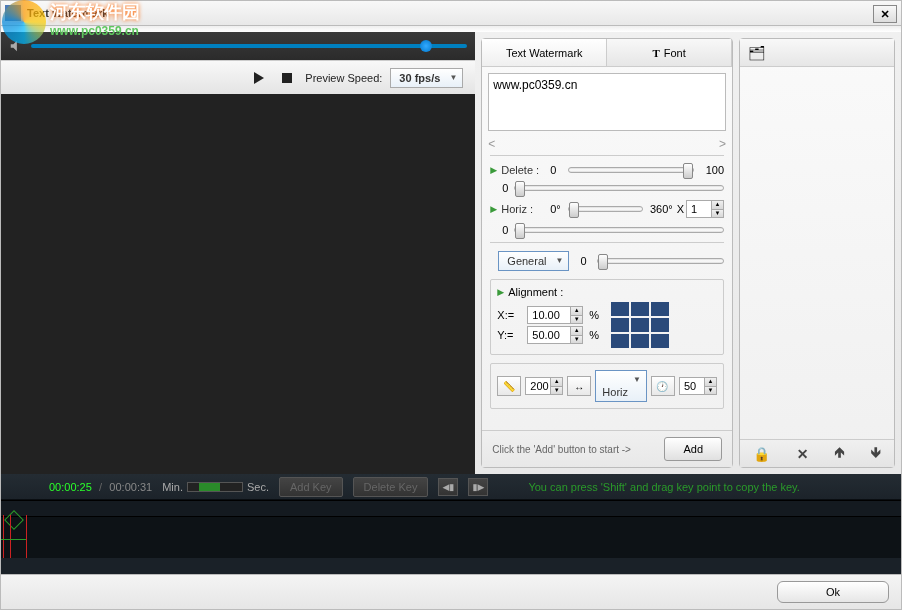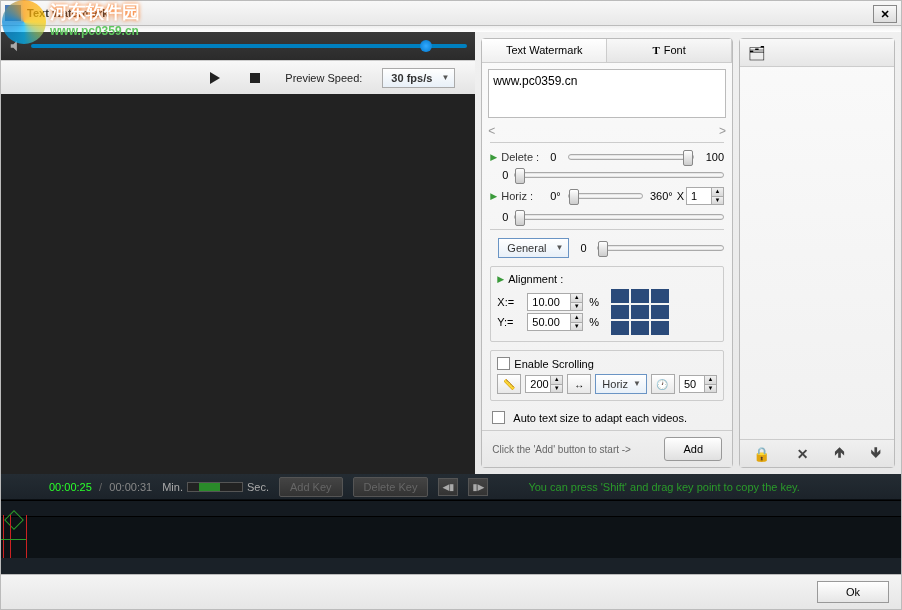--- a/index.html
+++ b/index.html
@@ -32,21 +32,21 @@
 .shoe::after { content: ''; position: absolute; left: 35%; top: 40%; width: 20px; height: 20px; border-radius: 50%; background: #6080c0; }
 .shoe.l { left: 0; top: 20px; transform: rotate(-10deg); }
 .shoe.r { right: 0; top: 10px; transform: rotate(15deg); }
 .arrow-line { position: absolute; z-index: 30; pointer-events: none; }
 
 .seekbar { height: 28px; background: linear-gradient(#3a3a3a,#2b2b2b); display: flex; align-items: center; padding: 0 8px; gap: 8px; }
 .vol-icon { width: 14px; height: 14px; fill: #aaa; }
 .seek-track { flex: 1; height: 4px; background: #0080c0; border-radius: 2px; position: relative; }
 .seek-thumb { position: absolute; right: 8%; top: -4px; width: 12px; height: 12px; border-radius: 50%; background: radial-gradient(#3af,#07c); }
 
-.controls { height: 34px; background: linear-gradient(#f8f8f8,#e4e4e4); display: flex; align-items: center; padding: 0 20px; gap: 20px; border-top: 1px solid #ccc; }
+.controls { height: 34px; background: linear-gradient(#f8f8f8,#e4e4e4); display: flex; align-items: center; padding: 0 12px; gap: 8px; border-top: 1px solid #ccc; }
 .controls .spacer { flex: 1; }
 .ctrlbtn { width: 20px; height: 20px; display: flex; align-items: center; justify-content: center; cursor: pointer; }
 .prevlbl { color: #222; }
 .fps-sel { border: 1px solid #aaa; background: #fff; padding: 2px 4px; font-weight: bold; }
 
 
 .right { flex: 1; display: flex; background: linear-gradient(#f0f0f0,#e8e8e8); }
 .panel { flex: 1; margin: 6px 4px 6px 6px; border: 1px solid #bbb; border-radius: 4px; background: linear-gradient(#fafafa,#f0f0f0); padding: 0; display: flex; flex-direction: column; }
 .tabs { display: flex; height: 28px; background: linear-gradient(#f8f8f8,#e6e6e6); border-bottom: 1px solid #ccc; }
 .tab { flex: 1; display: flex; align-items: center; justify-content: center; border-right: 1px solid #ccc; cursor: pointer; gap: 4px; }
@@ -112,21 +112,21 @@
 .tl-hint { color: #2a9a2a; font-size: 11px; margin-left: 30px; }
 .tl-track { height: 58px; background: #0d1216; position: relative; border-top: 1px solid #000; }
 .tl-ruler { height: 16px; background: #141a20; border-bottom: 1px solid #000; }
 .tl-key0 { position: absolute; left: 0; top: 14px; bottom: 0; width: 26px; border-right: 1px solid #c22; }
 .tl-key0 .diamond { position: absolute; left: 6px; top: -2px; width: 14px; height: 14px; transform: rotate(45deg); border: 1px solid #2a9a2a; }
 .tl-key0 .v-red { position: absolute; left: 2px; top: 0; bottom: 0; width: 1px; background: #c22; }
 .tl-key0 .v-red2 { position: absolute; left: 9px; top: 0; bottom: 0; width: 1px; background: #c22; }
 .tl-key0 .h-green { position: absolute; left: 0; right: 0; top: 24px; height: 1px; background: #2a9a2a; }
 
 .footer { height: 36px; background: linear-gradient(#f4f4f4,#e6e6e6); border: 1px solid #bbb; display: flex; align-items: center; justify-content: flex-end; padding: 0 12px; }
-.ok-btn { padding: 4px 28px; border: 1px solid #999; background: linear-gradient(#fff,#e6e6e6); cursor: pointer; border-radius: 0; }
+.ok-btn { padding: 4px 48px; border: 1px solid #999; background: linear-gradient(#fff,#e6e6e6); cursor: pointer; border-radius: 6px; }
 </style>
 </head>
 <body>
 
 <div class="overlay-logo">
   <div class="circ"></div>
   <div class="cn" style="position:relative;margin-left:48px;">河东软件园</div>
   <div class="url" style="position:relative;margin-left:48px;">www.pc0359.cn</div>
 </div>
 
@@ -265,44 +265,36 @@
               <div class="align-cell"></div>
               <div class="align-cell"></div>
             <div class="align-cell"></div>
               <div class="align-cell"></div>
               <div class="align-cell"></div>
           </div>
         </div>
       </div>
 
       <div class="group-box">
-        <div style="display:flex;align-items:center;margin-bottom:4px;">
-          <span class="chk"></span>
-          <span>Enable Scrolling</span>
-        </div>
         <div style="display:flex;align-items:center;gap:4px;">
           <span class="iconbtn">📏</span>
           <span class="spinner"><span>200</span><span class="spin-btns">
                 <div>▲</div>
                 <div>▼</div>
               </span></span>
           <span class="iconbtn">↔</span>
-          <span class="dropdown" style="padding:3px 18px 3px 6px">Horiz</span>
+          <span class="dropdown" style="padding:15px 18px 3px 6px">Horiz</span>
           <span class="iconbtn">🕐</span>
           <span class="spinner"><span>50</span><span class="spin-btns">
                 <div>▲</div>
                 <div>▼</div>
               </span></span>
         </div>
       </div>
 
-      <div class="prop-row" style="margin:6px 10px;">
-        <span class="chk"></span>
-        <span>Auto text size to adapt each videos.</span>
-      </div>
 
       <div style="flex:1"></div>
 
       <div class="add-row">
         <span class="hint">Click the 'Add' button to start -&gt;</span>
         <div class="add-btn">Add</div>
       </div>
     </div>
 
     <div class="side-panel">

